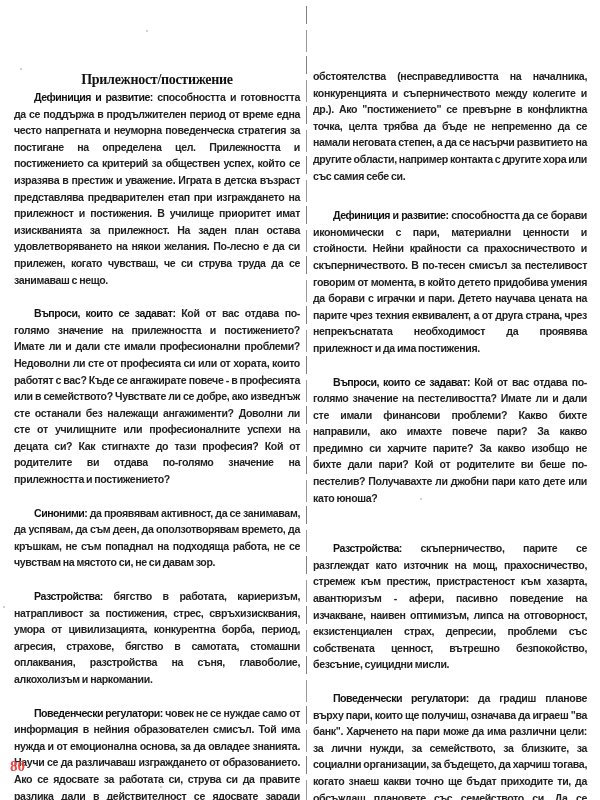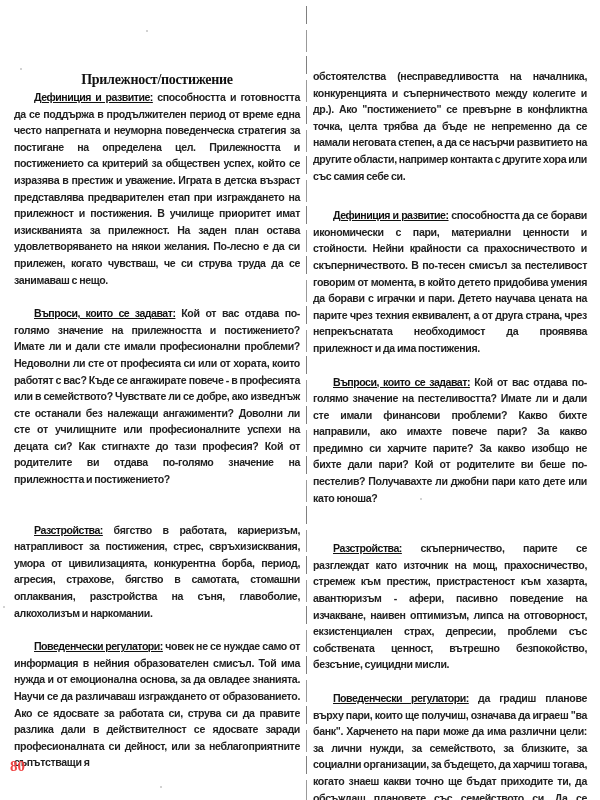--- a/index.html
+++ b/index.html
@@ -25,21 +25,21 @@
     line-height: 16.6px;
     text-align: justify;
     letter-spacing: -0.35px;
     word-spacing: -0.5px;
     font-weight: bold;
     color: #222;
     margin: 0;
   }
   .body-text p { margin: 0; text-indent: 20px; }
   .body-text p.cont { text-indent: 0; }
-  .lbl { font-weight: bold; color: #111; letter-spacing: -0.5px; text-decoration: underline; }
+  .lbl { font-weight: bold; color: #111; letter-spacing: -0.5px; }
   .title {
     font-family: "Liberation Serif", serif;
     font-size: 14px; font-weight: bold;
     text-align: center; letter-spacing: -0.3px;
     color: #111; margin: 0;
   }
   .gap { height: 17px; }
   .page-num {
     position: absolute; font-family: "Liberation Serif", serif;
     font-size: 15px; font-weight: bold; color: #ef4444;
@@ -54,20 +54,21 @@
   <div class="gutter"></div>
 
   <div class="page page-left">
     <div style="height:66px"></div>
     <h2 class="title">Прилежност/постижение</h2>
     <div class="body-text" style="margin-top:1px">
       <p><span class="lbl">Дефиниция и развитие:</span><span> способността и готовността да се поддържа в продължителен период от време една често напрегната и неуморна поведенческа стратегия за постигане на определена цел. Прилежността и постижението са критерий за обществен успех, който се изразява в престиж и уважение. Играта в детска възраст представлява предварителен етап при изграждането на прилежност и постижения. В училище приоритет имат изискванията за прилежност. На заден план остава удовлетворяването на някои желания. По-лесно е да си прилежен, когато чувстваш, че си струва труда да се занимаваш с нещо.</span></p>
       <div class="gap"></div>
       <p><span class="lbl">Въпроси, които се задават:</span><span> Кой от вас отдава по-голямо значение на прилежността и постижението? Имате ли и дали сте имали професионални проблеми? Недоволни ли сте от професията си или от хората, които работят с вас? Къде се ангажирате повече - в професията или в семейството? Чувствате ли се добре, ако изведнъж сте останали без належащи ангажименти? Доволни ли сте от училищните или професионалните успехи на децата си? Как стигнахте до тази професия? Кой от родителите ви отдава по-голямо значение на прилежността и постижението?</span></p>
       <div class="gap"></div>
+      <p><span class="lbl">Синоними:</span><span>  да проявявам активност, да се занимавам, да успявам, да съм деен, да оползотворявам времето, да кръшкам, не съм попаднал на подходяща работа, не се чувствам на мястото си, не си давам зор.</span></p>
       <div class="gap"></div>
       <p><span class="lbl">Разстройства:</span><span> бягство в работата, кариеризъм, натрапливост за постижения, стрес, свръхизисквания, умора от цивилизацията, конкурентна борба, период, агресия, страхове, бягство в самотата, стомашни оплаквания, разстройства на съня, главоболие, алкохолизъм и наркомании.</span></p>
       <div class="gap"></div>
       <p><span class="lbl">Поведенчески регулатори:</span><span> човек не се нуждае само от информация в нейния образователен смисъл. Той има нужда и от емоционална основа, за да овладее знанията. Научи се да различаваш изграждането от образованието. Ако се ядосвате за работата си, струва си да правите разлика дали в действителност се ядосвате заради професионалната си дейност, или за неблагоприятните съпътстващи я</span></p>
     </div>
   </div>
   <div class="page-num" style="left:10px; top:752px;">80</div>
 
   <div class="page page-right">
     <div style="height:62px"></div>

